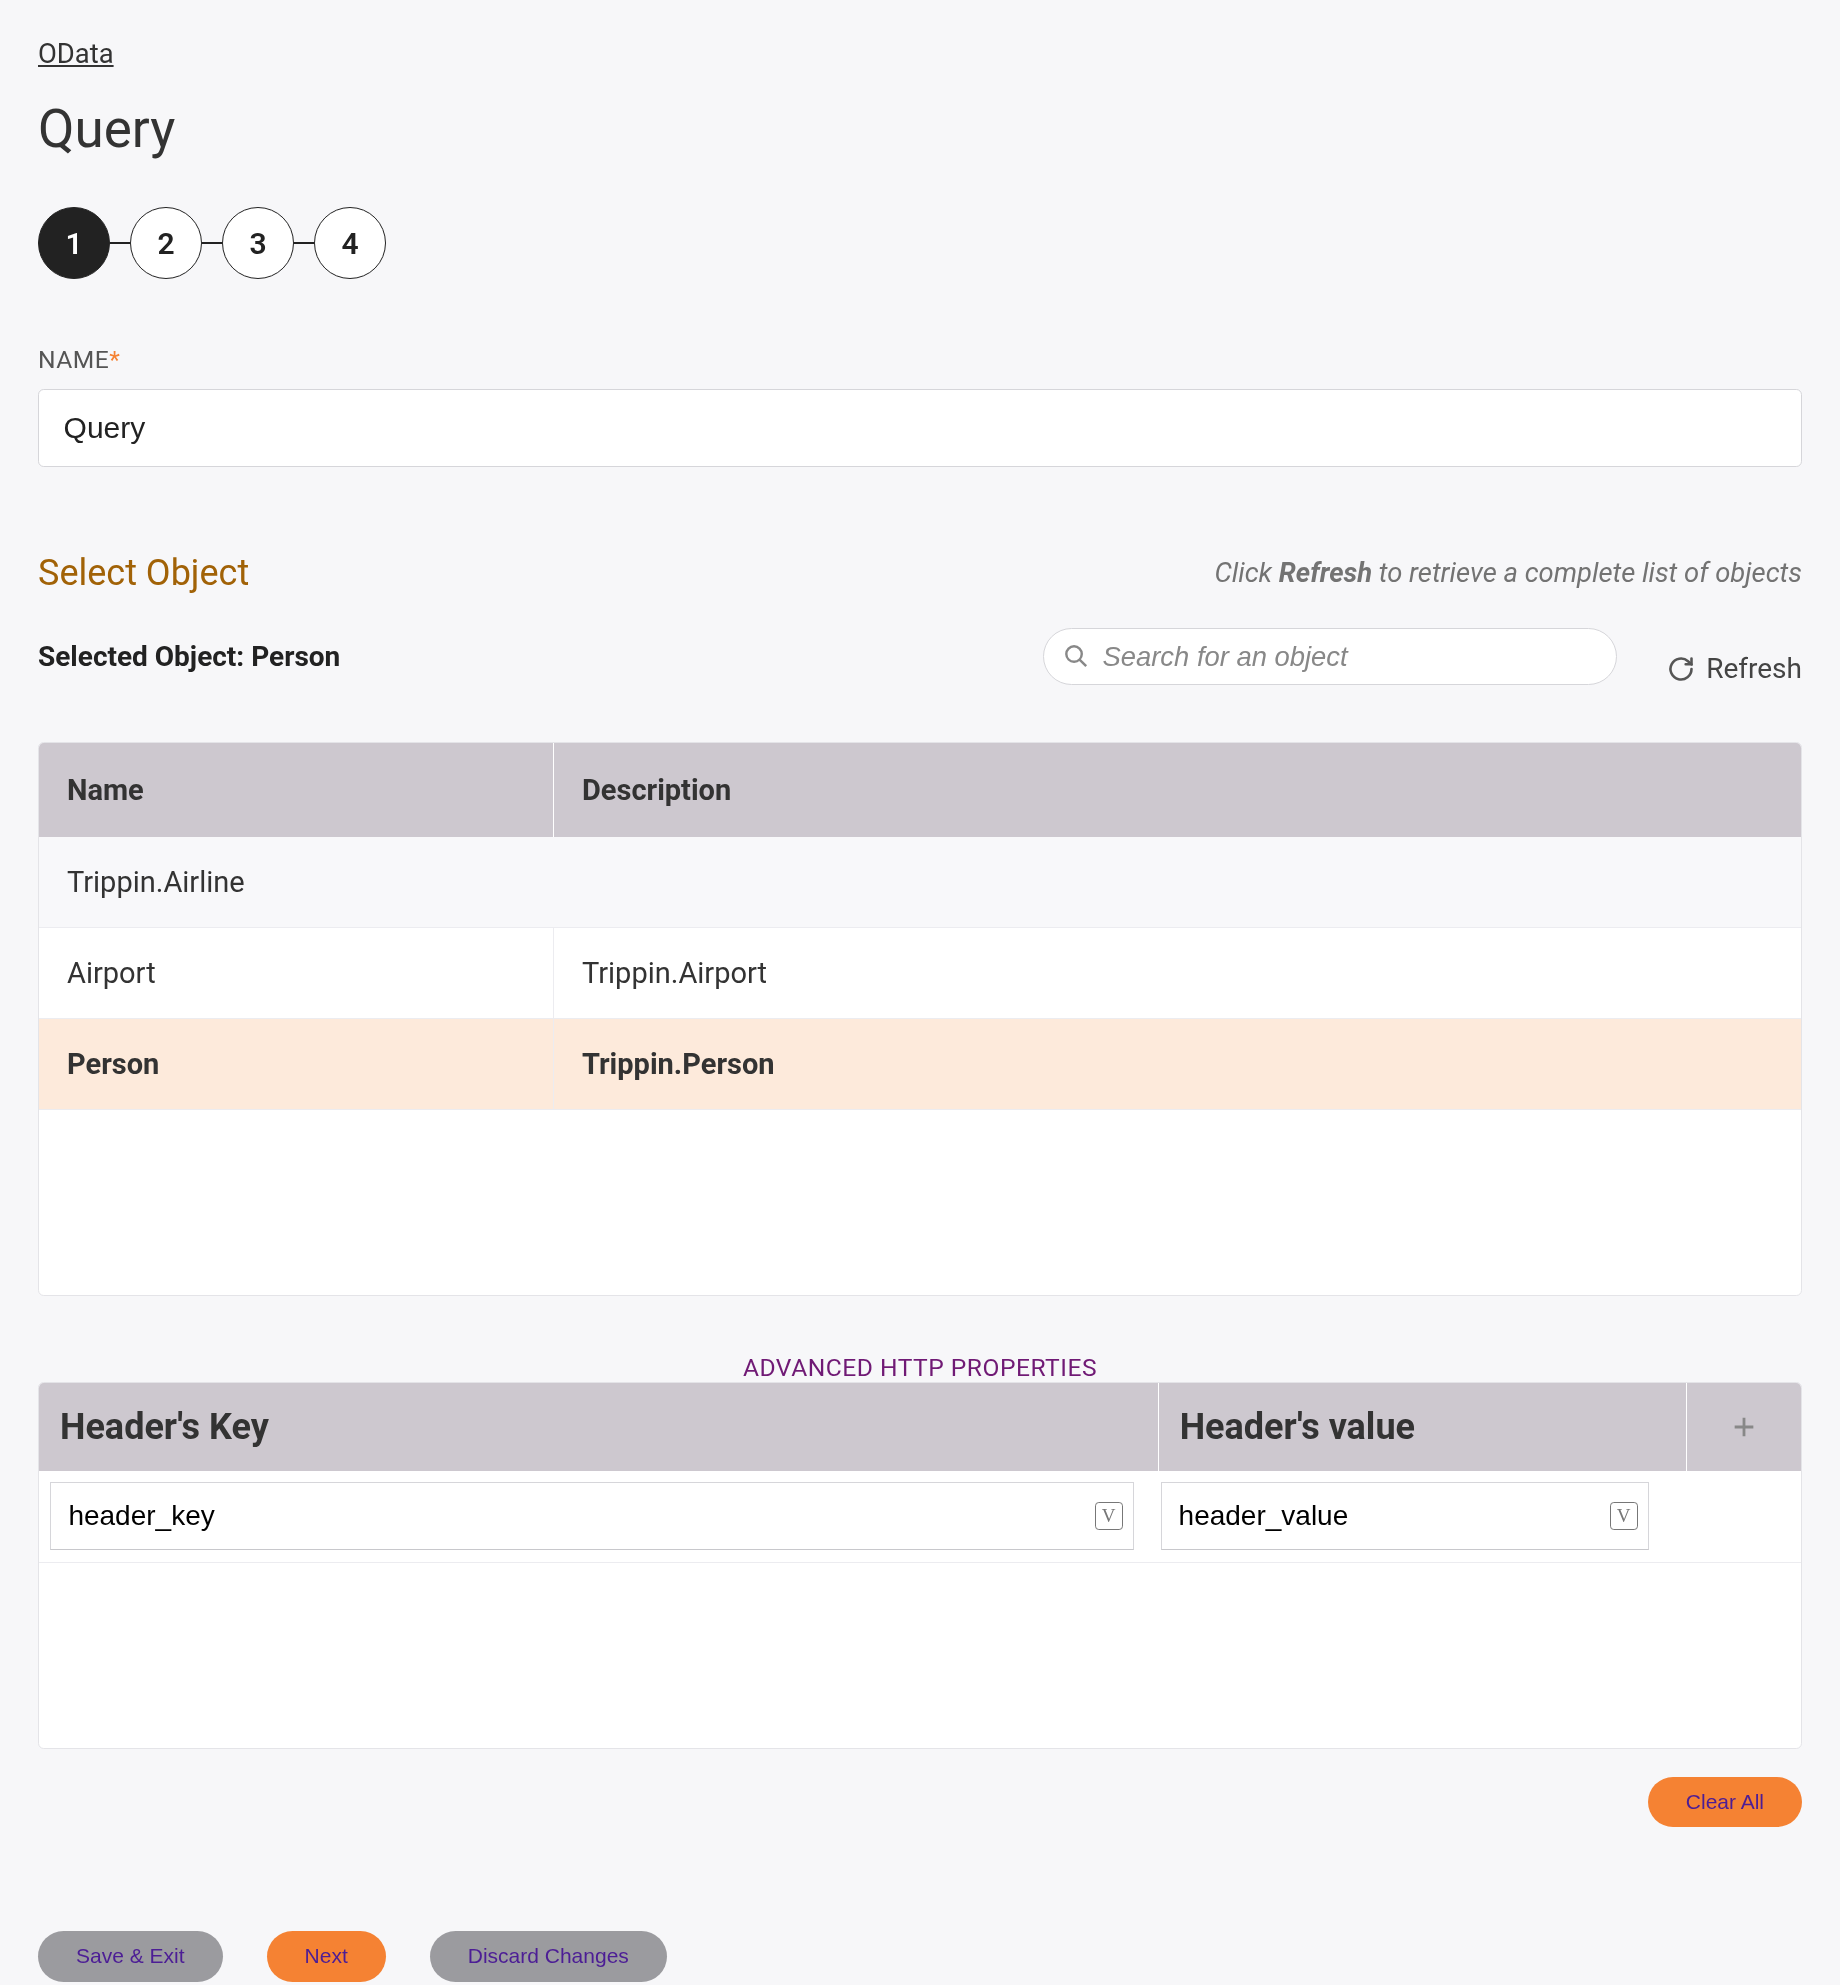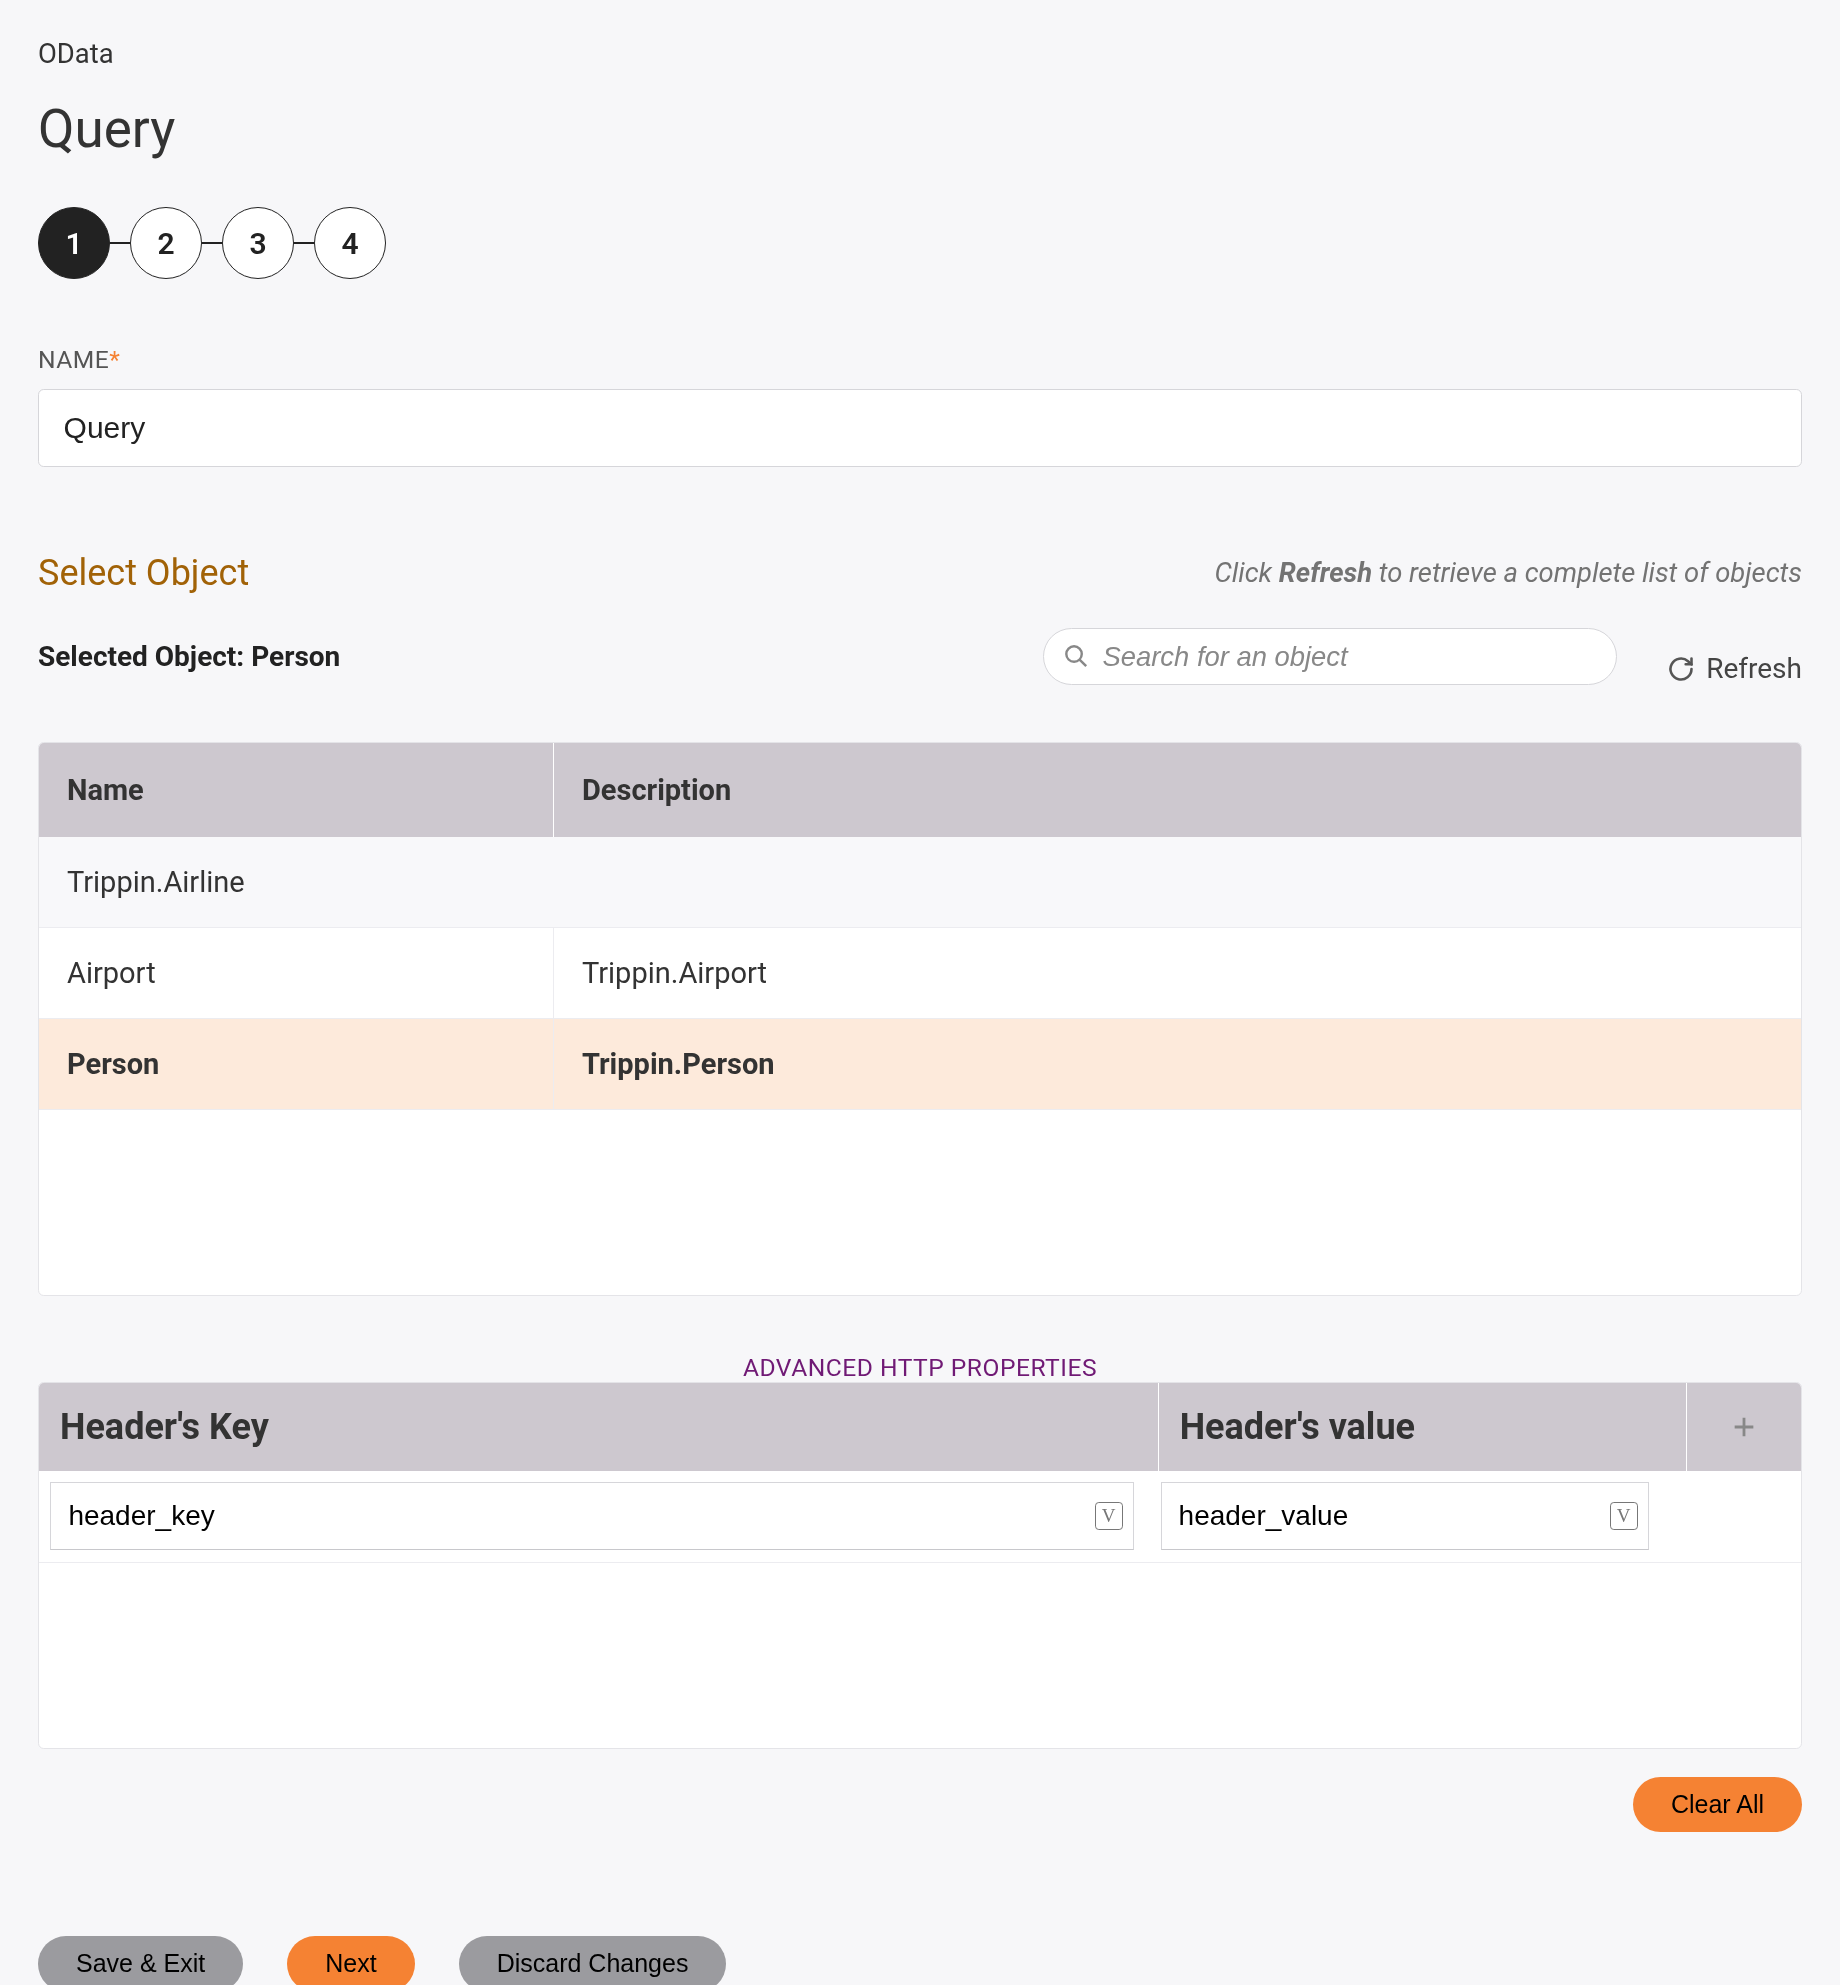--- a/index.html
+++ b/index.html
@@ -5,20 +5,21 @@
   * { box-sizing: border-box; margin: 0; padding: 0; }
   body {
     background: #f7f7f9;
     font-family: -apple-system, "Segoe UI", Roboto, "Helvetica Neue", Arial, sans-serif;
     color: #333;
     padding: 38px;
     font-size: 26.5px;
   }
   .breadcrumb {
     color: #333;
+    text-decoration: underline;
     font-size: 27.4px;
     margin-bottom: 28px;
     display: inline-block;
     cursor: pointer;
   }
   .page-title {
     font-size: 53px;
     color: #333;
     font-weight: 400;
     margin-bottom: 47px;
@@ -145,21 +146,21 @@
     width: 28px; height: 28px; border: 1.9px solid #777; color: #777;
     display: flex; align-items: center; justify-content: center;
     font-size: 19px; font-weight: 400; border-radius: 3.8px; cursor: pointer;
     font-family: Georgia, serif;
   }
   .headers-spacer { width: 114px; }
   .headers-filler { height: 185px; }
   .clear-row { display: flex; justify-content: flex-end; margin-top: 28px; }
   .btn {
     padding: 13.2px 38px; border-radius: 945px; border: none;
-    font-size: 25px; cursor: pointer; color: #000000;
+    font-size: 21px; cursor: pointer; color: #4c1d95;
   }
   .btn-orange { background: #f58233; }
   .btn-grey { background: #9b9b9f; }
   .footer-buttons { display: flex; gap: 44px; margin-top: 104px; }
 </style>
 </head>
 <body>
 
 
 

